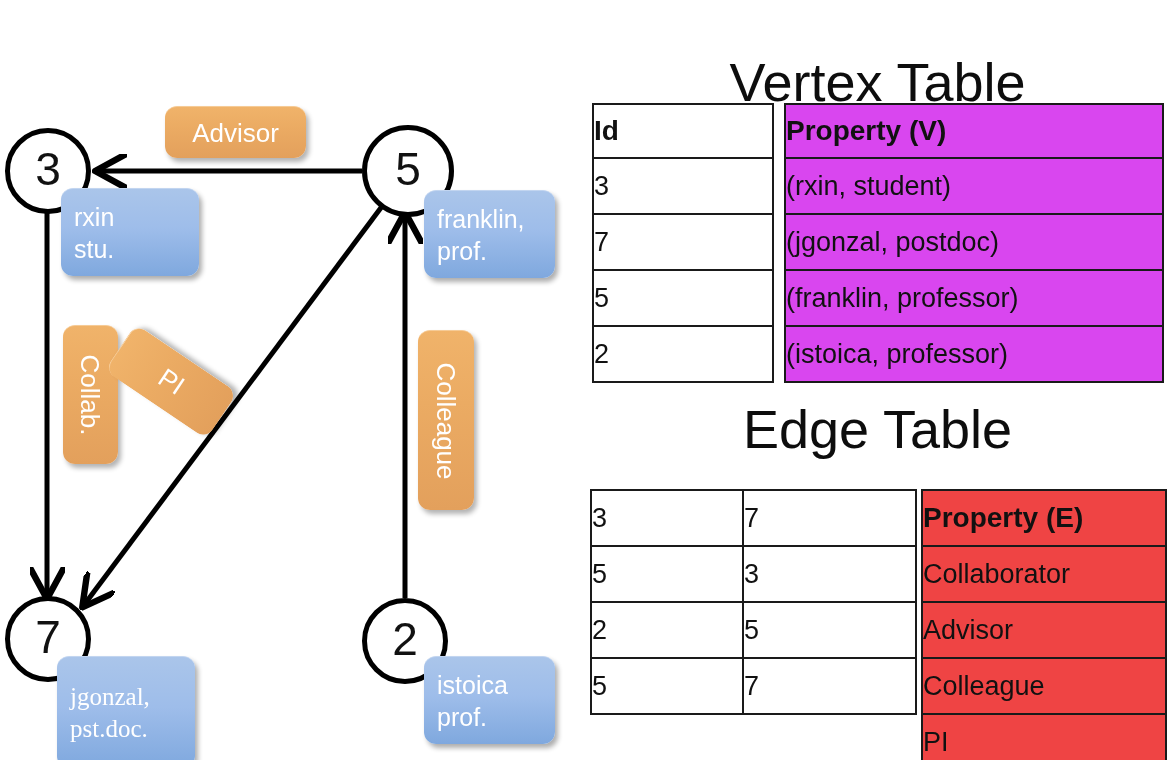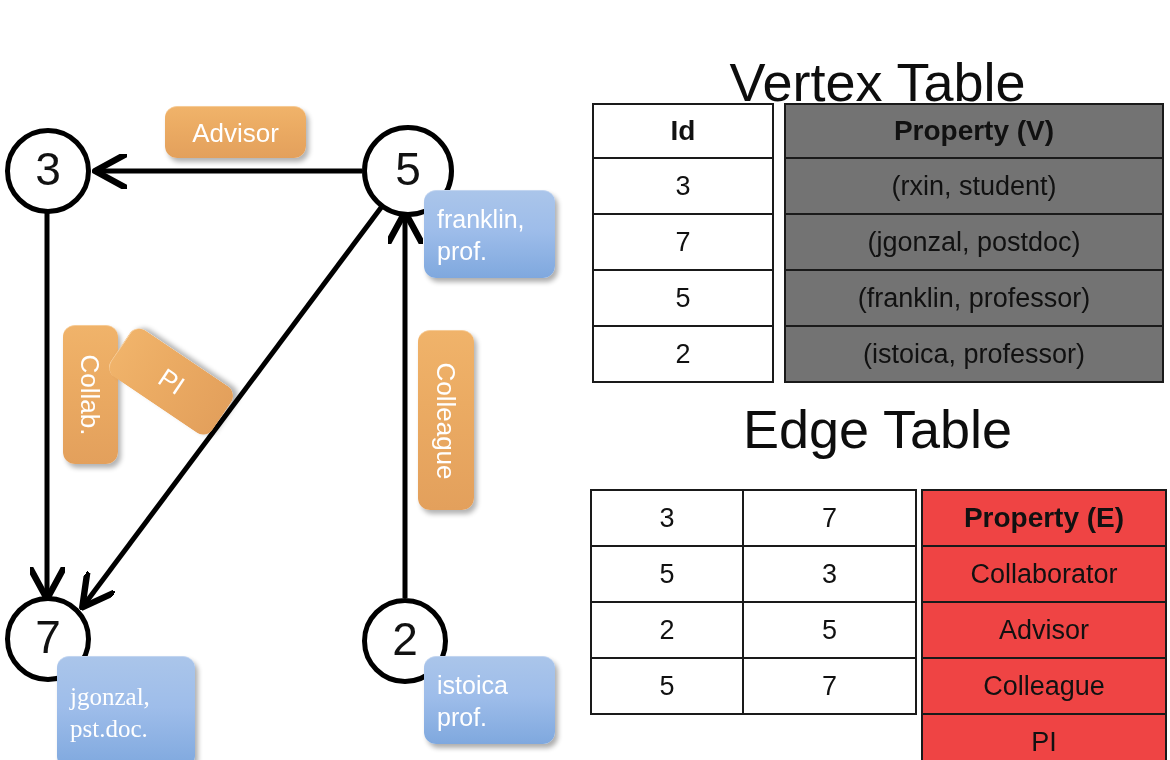--- a/index.html
+++ b/index.html
@@ -55,25 +55,25 @@
     display:block;transform:rotate(90deg);white-space:nowrap;
     transform-origin:center center;
   }
 
   
   .tbl{position:absolute;border-collapse:collapse;table-layout:fixed;}
   .tbl td{
     border:2px solid #1a1a1a;
     font-family:"Liberation Sans", sans-serif;
     font-size:27px;font-weight:300;color:#111;
-    text-align:center;vertical-align:middle;
+    text-align:left;vertical-align:middle;
     padding:0;
   }
   .tbl td.hdr{font-weight:700;font-size:28px;}
-  .bluecell{background:#737373;}
+  .bluecell{background:#d946ef;}
   .orangecell{background:#ef4444;}
 </style>
 </head>
 <body>
 
 <div class="stage">
 
 
   <div class="title" id="title-vertex-table">Vertex Table</div>
 
@@ -104,20 +104,24 @@
   </div>
 
   <div class="node" style="left:5px;top:596px;width:86px;height:86px;">
     <span>7</span>
   </div>
 
   <div class="node" style="left:362px;top:598px;width:86px;height:86px;">
     <span>2</span>
   </div>
 
+  <div class="propbox" style="left:61px;top:188px;width:138px;height:88px;">
+    <div>rxin</div>
+    <div>stu.</div>
+  </div>
 
   <div class="propbox" style="left:424px;top:190px;width:131px;height:88px;">
     <div>franklin,</div>
     <div>prof.</div>
   </div>
 
   <div class="propbox" style="left:57px;top:656px;width:138px;height:112px;font-family:Liberation Serif, serif;">
     <div>jgonzal,</div>
     <div>pst.doc.</div>
   </div>

